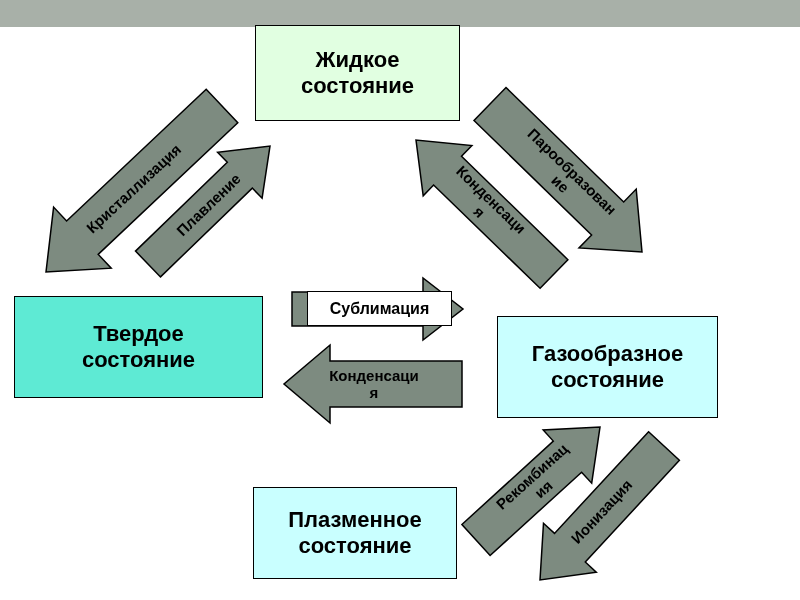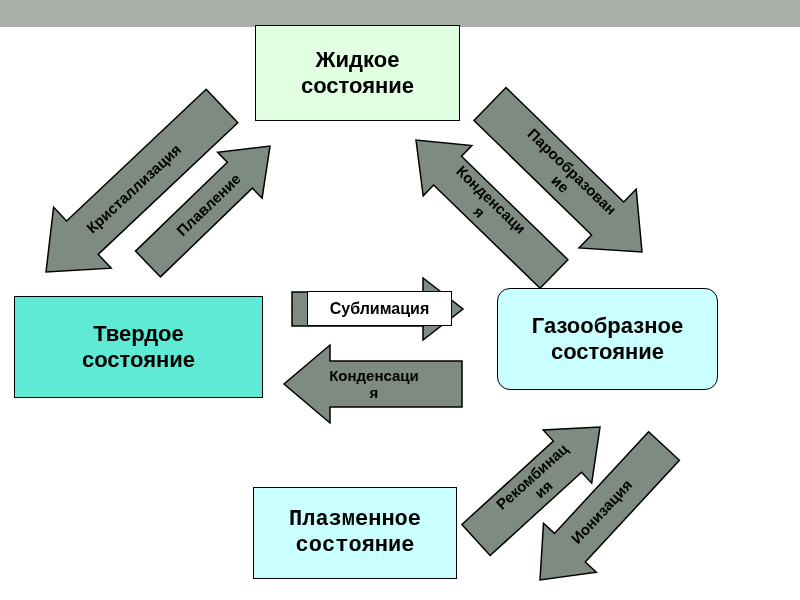--- a/index.html
+++ b/index.html
@@ -8,22 +8,22 @@
   .topbar { position:absolute; left:0; top:0; width:800px; height:27px; background:#a8b0a8; }
 
   svg.arrow-layer { position:absolute; left:0; top:0; width:800px; height:600px; }
   polygon.arrow { fill:#7d8b80; stroke:#000000; stroke-width:1.5; stroke-linejoin:miter; }
 
   .node { position:absolute; border:1px solid #000; display:flex; align-items:center; justify-content:center;
           text-align:center; font-weight:bold; font-size:22px; line-height:1.2; color:#000; }
   .node .node-label { display:block; width:178px; }
   .node-liquid  { left:255px; top:25px;  width:203px; height:94px;  background:#e1ffe1; }
   .node-solid   { left:14px;  top:296px; width:247px; height:100px; background:#5eead4; }
-  .node-gas     { left:497px; top:288px; width:219px; height:100px; background:#c9ffff;border-radius:13px; }
-  .node-plasma  { left:253px; top:487px; width:202px; height:90px;  background:#c9ffff;font-family:Liberation Mono, monospace; }
+  .node-gas     { left:497px; top:316px; width:219px; height:100px; background:#c9ffff; }
+  .node-plasma  { left:253px; top:487px; width:202px; height:90px;  background:#c9ffff; }
 
   .alabel { position:absolute; font-weight:bold; font-size:15px; color:#000; text-align:center;
             line-height:1.1; transform-origin:center; }
   .nowrap { white-space:nowrap; }
   .wrap   { word-break:break-all; }
 
   .sublimation-label { position:absolute; left:288px; top:291px; width:143px; height:33px;
             background:#ffffff; border:1px solid #000; display:flex; align-items:center; justify-content:center;
             font-weight:bold; font-size:16px; color:#000;margin-left:19px; }
 </style>

